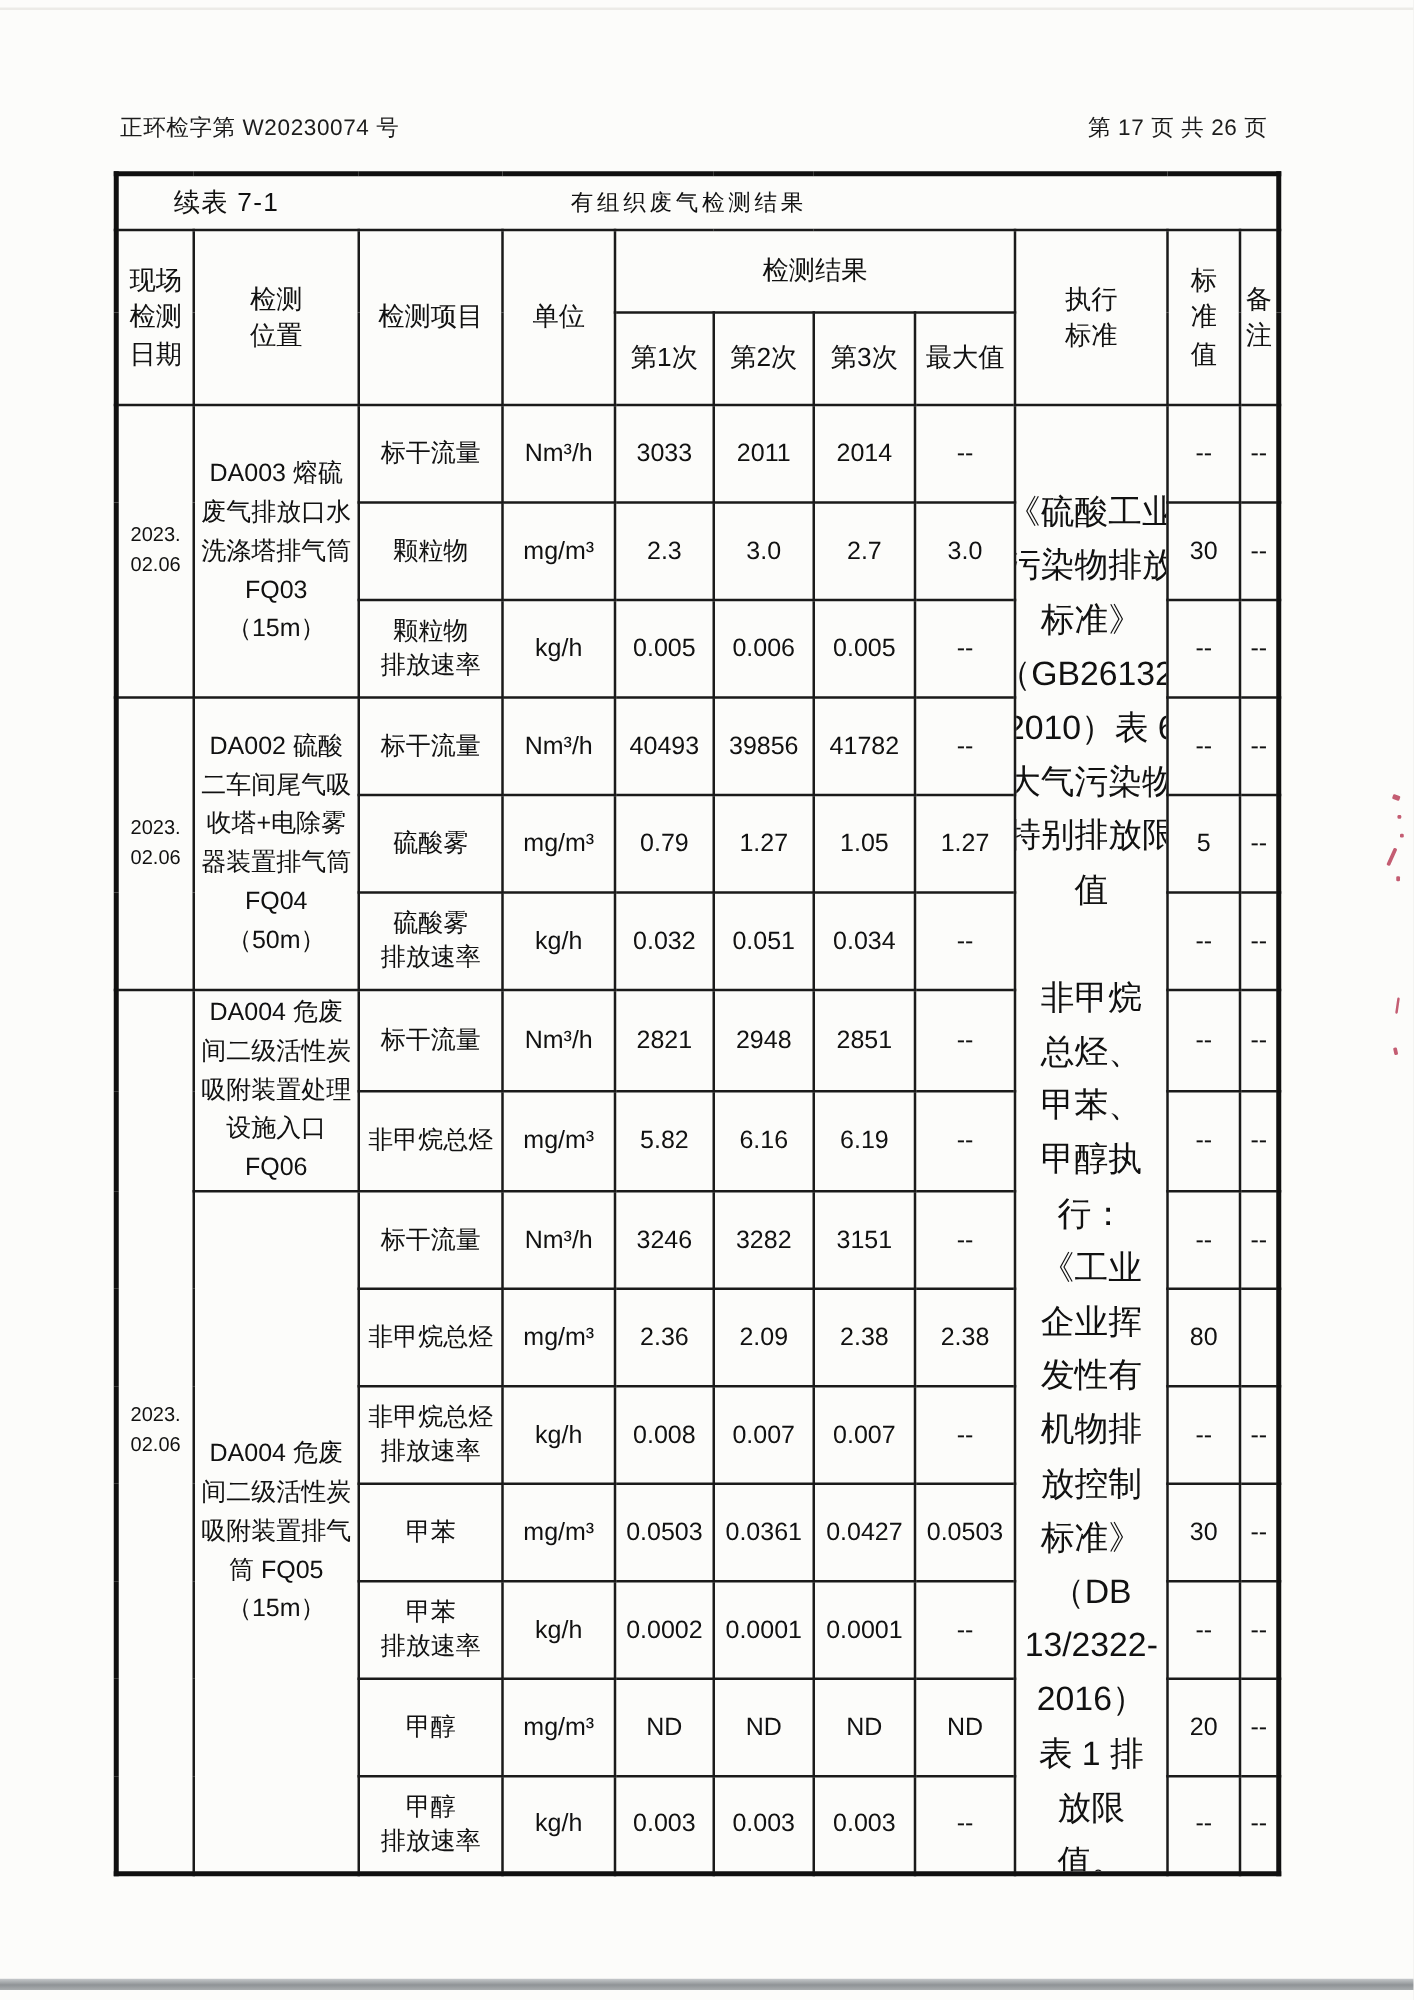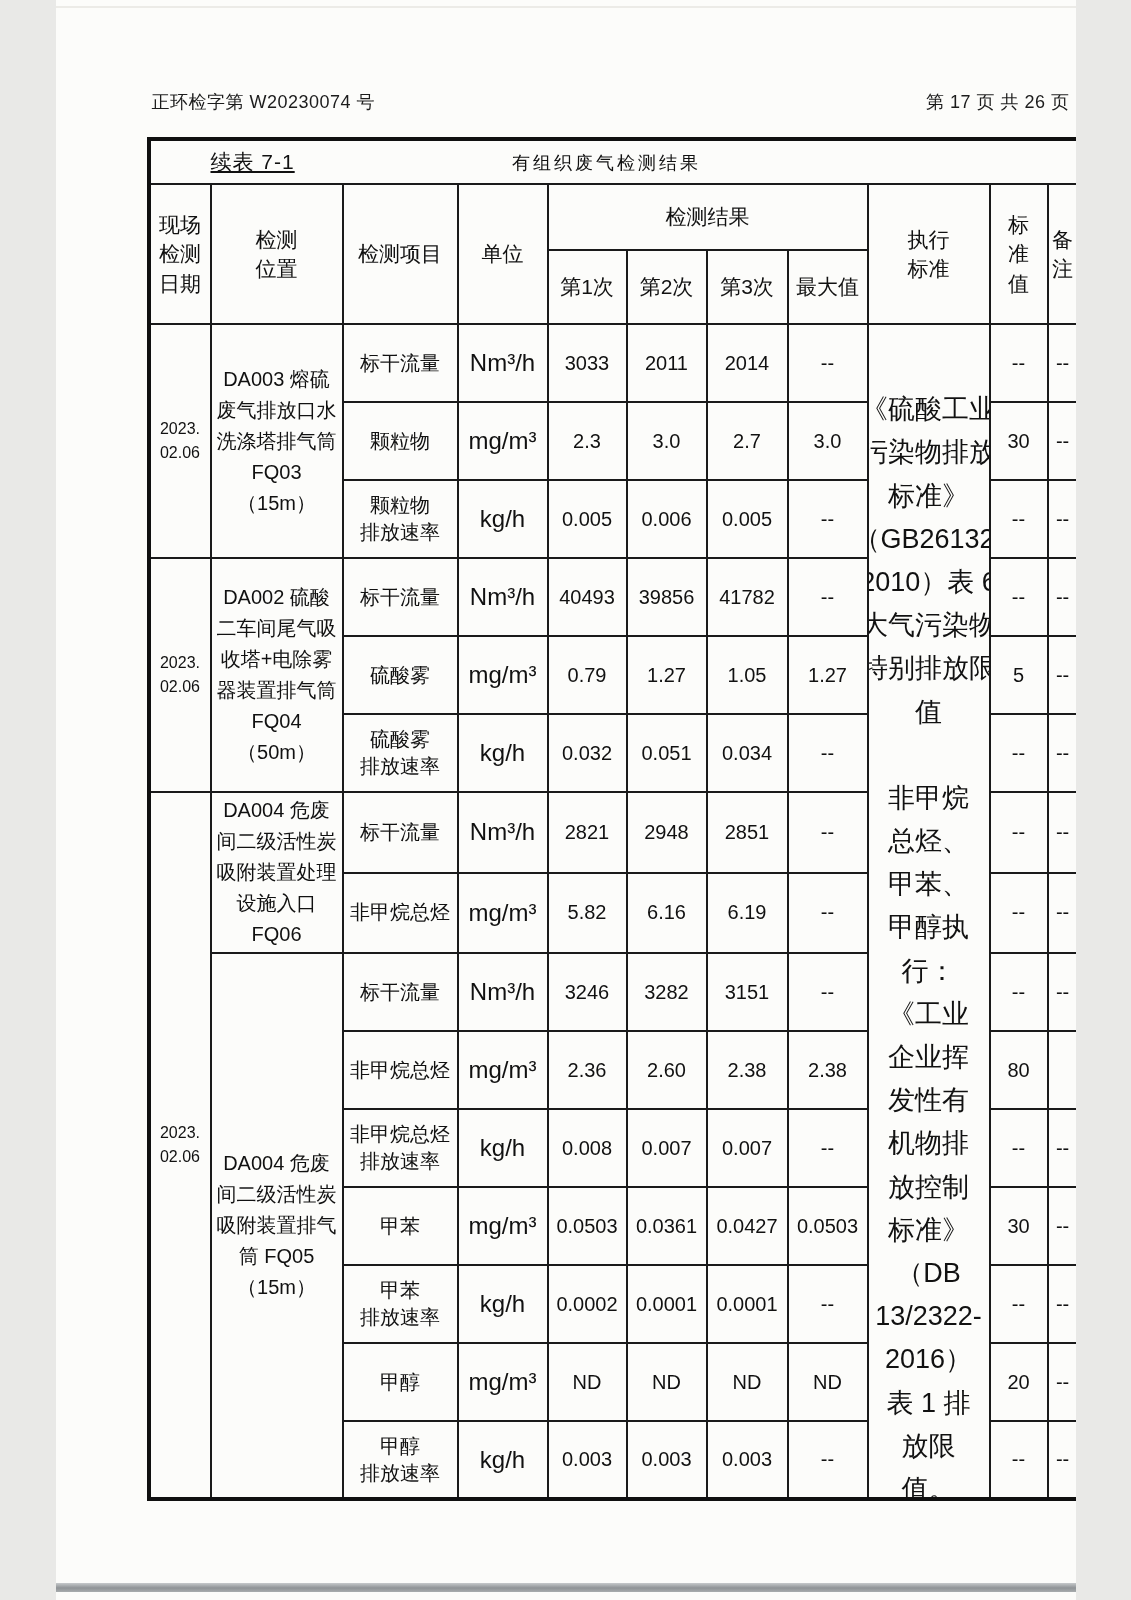--- a/index.html
+++ b/index.html
@@ -1,17 +1,17 @@
 <!DOCTYPE html>
 <html><head>
 <meta charset="utf-8">
 <style>
   html,body { margin:0; padding:0; background:#e9e9e7; }
   .page {
-    position:relative; width:1020px; height:1600px; margin:0 auto;
+    position:relative; width:1131px; height:1600px; margin:0 auto;
     background:#fcfcfa; overflow:hidden;
     font-family:"Liberation Sans", sans-serif; color:#111;
   }
   .top-edge { position:absolute; top:6px; left:0; width:100%; height:2px; background:#ecebe7; }
 
   .doc-header {
     position:absolute; top:90px; left:96px; width:918px;
     display:flex; justify-content:space-between; align-items:baseline;
     font-size:18px; color:#1c1c1c; letter-spacing:0.5px;
   }
@@ -21,32 +21,32 @@
     border-collapse:collapse; table-layout:fixed;
     border:4px solid #101010;
   }
   table.report th, table.report td {
     border:2px solid #1a1a1a; text-align:center; vertical-align:middle;
     font-weight:normal; padding:2px; overflow:hidden;
   }
   .ml { white-space:pre-line; }
 
   .title-cell { height:38px; position:relative; font-size:21px; }
-  .cont-label { position:absolute; left:60px; top:50%; transform:translateY(-50%); letter-spacing:1px;text-decoration:underline; }
+  .cont-label { position:absolute; left:44px; top:50%; transform:translateY(-50%); letter-spacing:1px; }
   .main-title { letter-spacing:3px; display:inline-block; margin-left:-14px; font-size:18px; }
 
   tr.h1 th, tr.h2 th { font-size:21px; line-height:1.4; }
   tr.h1 { height:66px; }
   tr.h2 { height:74px; }
 
   tr.d { height:78px; font-size:20px; }
   td.date { font-size:16px; line-height:1.5; }
   td.loc  { line-height:1.55; padding:0 5px; }
   td.item { line-height:1.35;border-radius:18px; }
-  td.unit { font-size:24px; }
+  td.unit { font-size:20px; }
 
   td.std-cell { padding:0; vertical-align:top; }
   .std-block {
     display:flex; align-items:center; justify-content:center;
     box-sizing:border-box; padding:0 7px;
     font-size:27px; line-height:1.6; text-align:center;
   }
   .std-a { height:466px; }
   .std-b { height:700px; }
 
@@ -228,21 +228,21 @@
       <td class="num">3282</td>
       <td class="num">3151</td>
       <td class="num">--</td>
       <td class="limit">--</td>
       <td class="remark">--</td>
     </tr>
     <tr class="d">
       <td class="item ml">非甲烷总烃</td>
       <td class="unit">mg/m³</td>
       <td class="num">2.36</td>
-      <td class="num">2.60</td>
+      <td class="num">2.09</td>
       <td class="num">2.38</td>
       <td class="num">2.38</td>
       <td class="limit">80</td>
       <td class="remark"></td>
     </tr>
     <tr class="d">
       <td class="item ml">非甲烷总烃
 排放速率</td>
       <td class="unit">kg/h</td>
       <td class="num">0.008</td>

